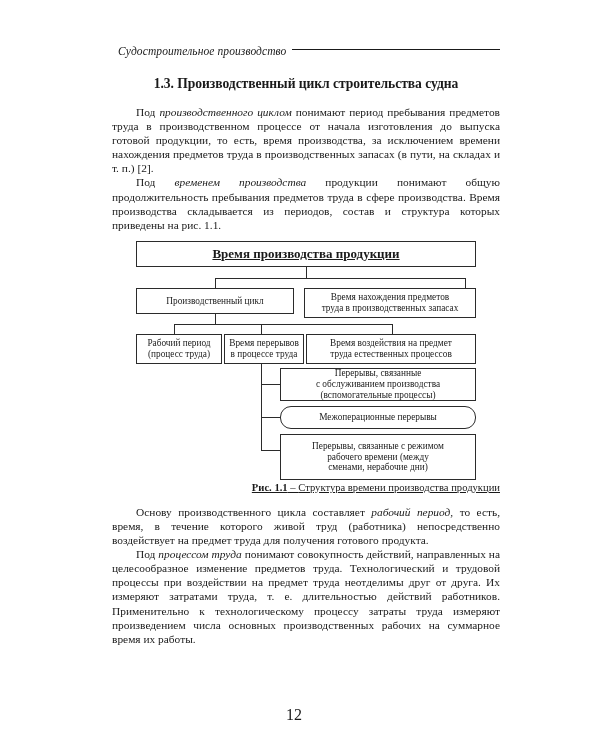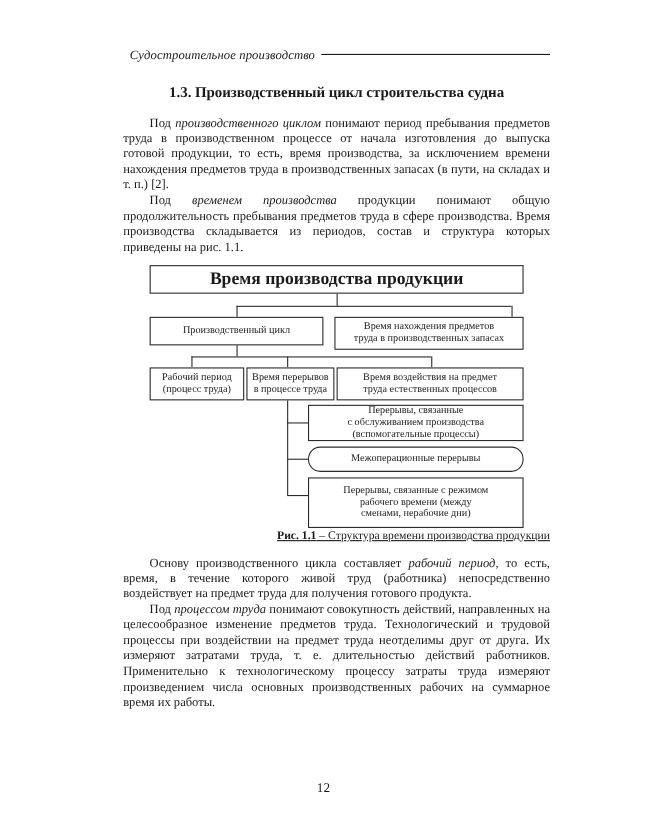--- a/index.html
+++ b/index.html
@@ -71,41 +71,41 @@
     background:#fff;
     box-sizing:border-box;
     display:flex;
     align-items:center;
     justify-content:center;
     text-align:center;
     font-size:9.3px;
     line-height:10.6px;
     padding:1px 2px;
   }
-  .bx.bold{font-weight:bold;font-size:16px;}
+  .bx.bold{font-weight:bold;font-size:13px;text-decoration:underline;}
   .ln{
     position:absolute;
     background:#2b2b2b;
   }
   .v{width:1px;}
   .h{height:1px;}
   .caption{
     text-align:right;
     font-size:10.6px;
     margin-top:9px;
     text-decoration:underline;
   }
   .caption b{font-weight:bold;}
   
   .folio{
     position:absolute;
     left:0;right:12px;
     bottom:26px;
     text-align:center;
-    font-size:12px;
+    font-size:16px;
   }
 </style>
 </head>
 <body>
 
 <div class="page">
 
   <div class="runhead">
     <span class="runhead-title">Судостроительное производство</span>
     <span class="runhead-rule"></span>

